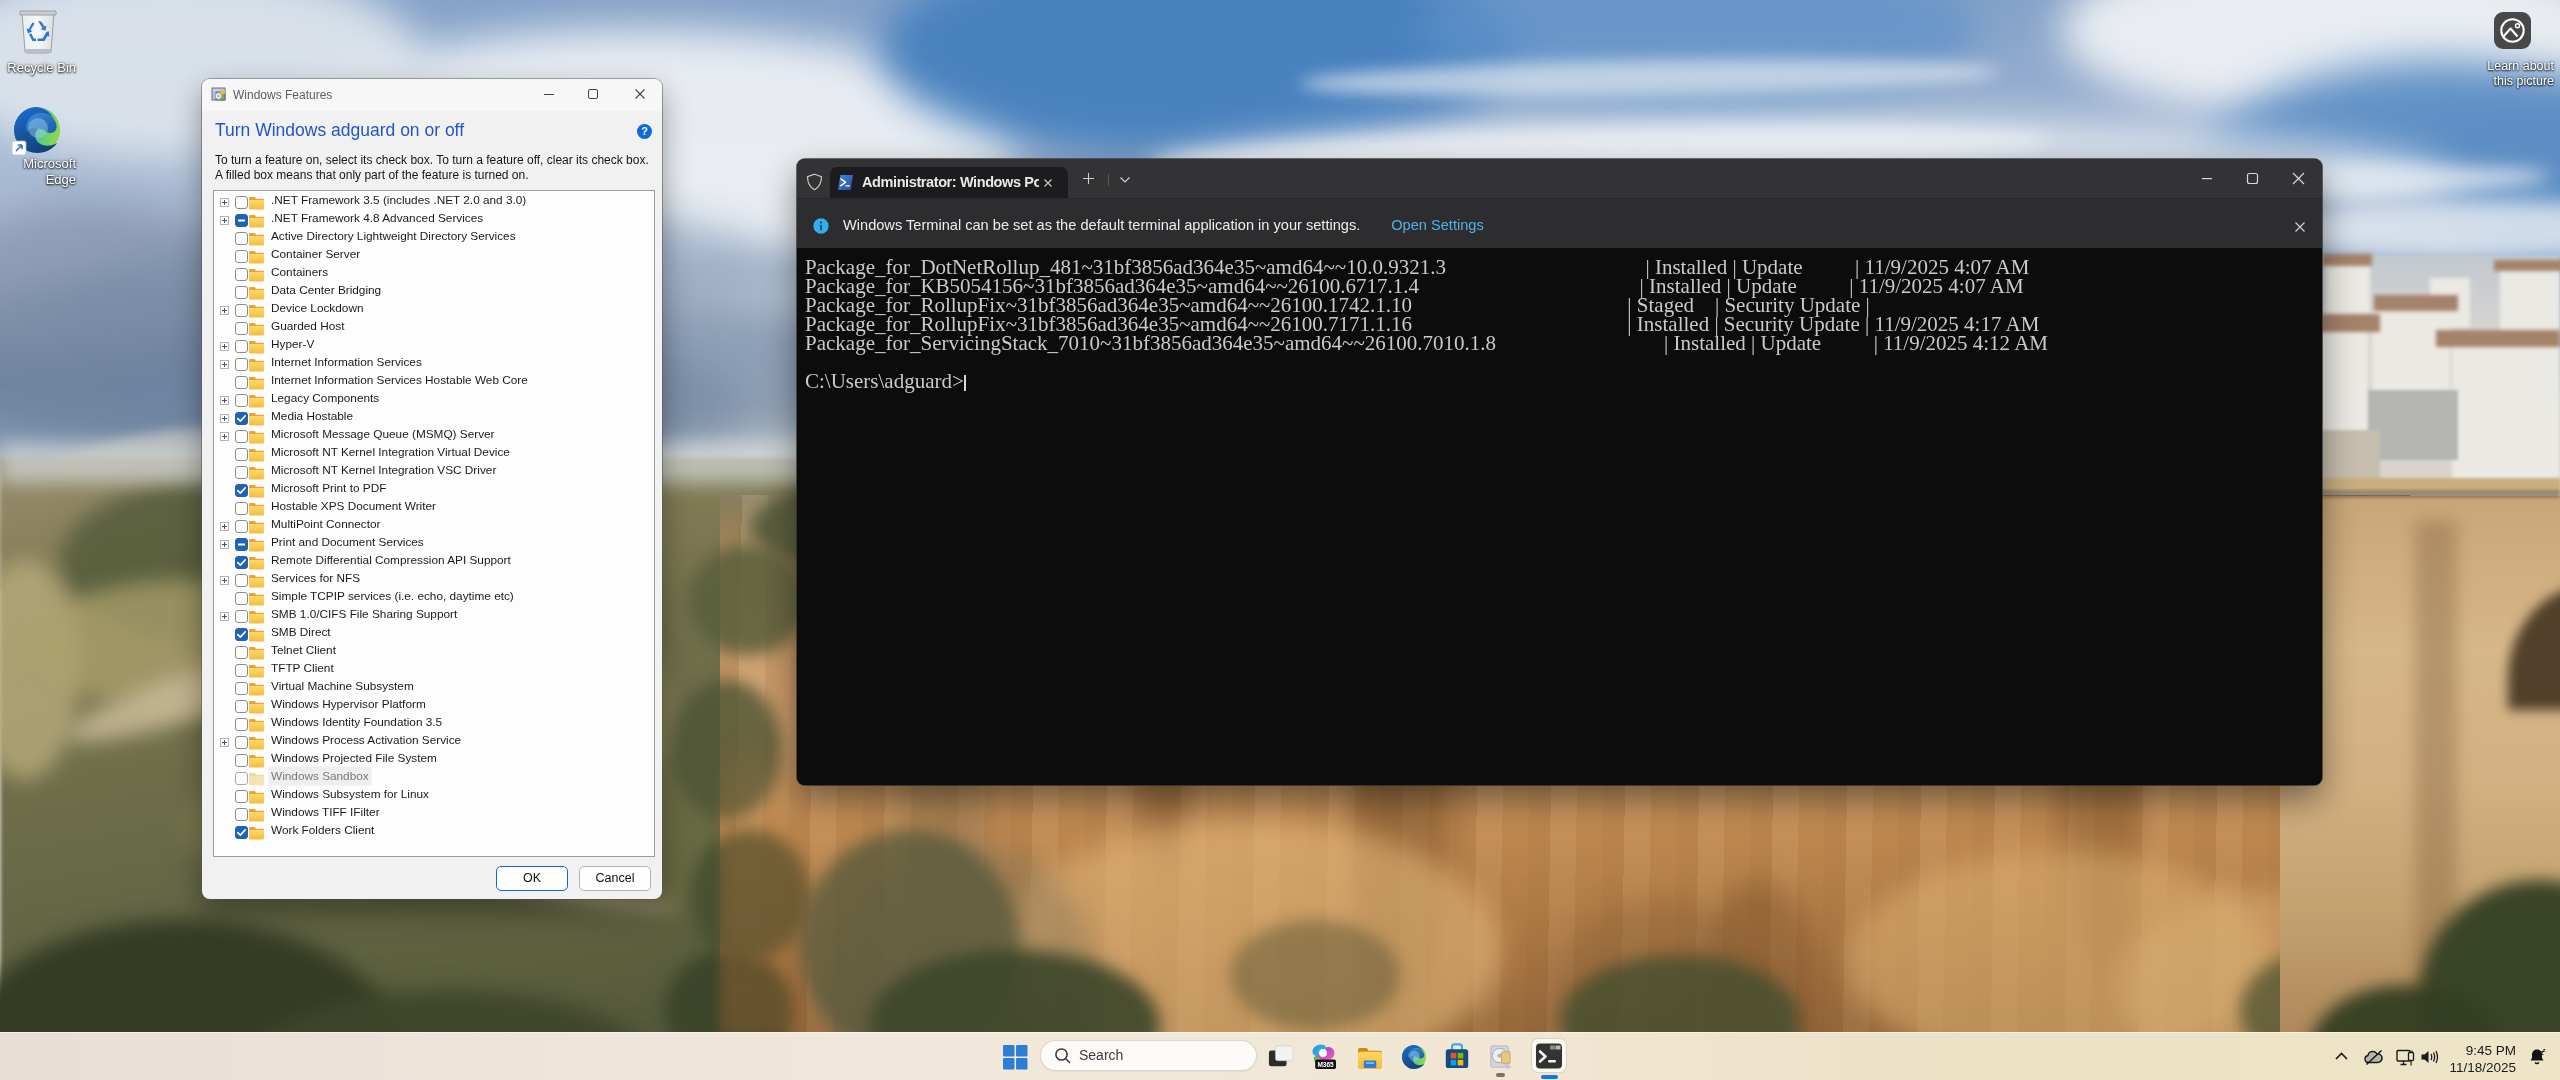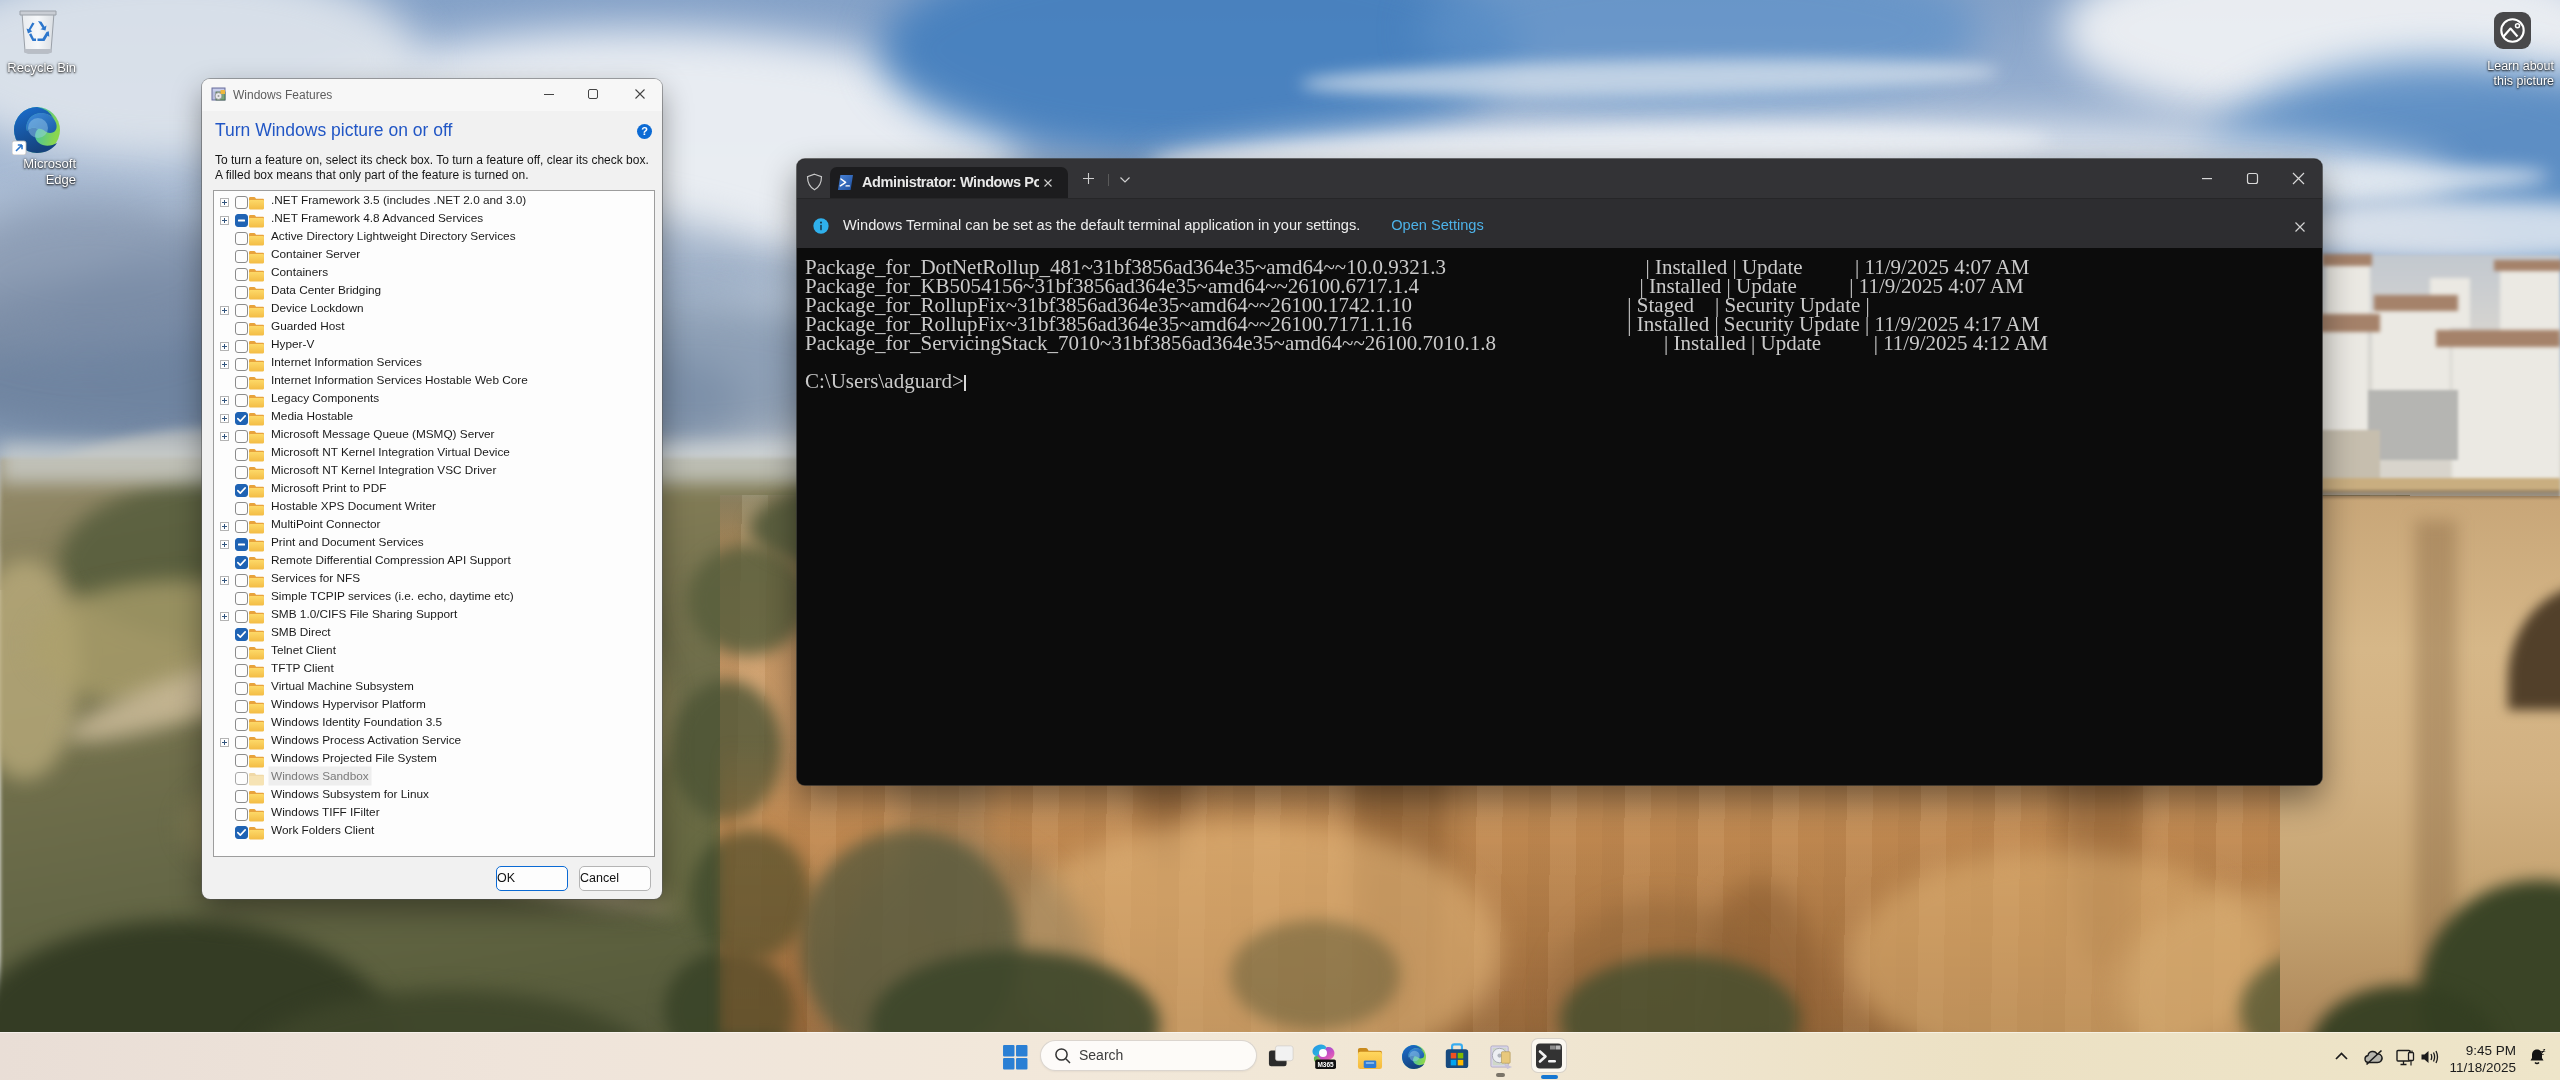--- a/index.html
+++ b/index.html
@@ -47,21 +47,21 @@
 .exp{position:absolute;left:6px;top:4.5px;width:9px;height:9px;border:1px solid #b4b4b4;background:#fff}
 .eh{position:absolute;left:1px;top:3px;width:5px;height:1px;background:#33567e}
 .ev{position:absolute;left:3px;top:1px;width:1px;height:5px;background:#33567e}
 .cb{position:absolute;left:21px;top:2.5px;width:13px;height:13px;border:1px solid #8b8b8b;border-radius:3px;background:#fdfdfd}
 .cb.on{border-color:#1f63b4;background:#1f63b4}
 .cb.on svg{position:absolute;left:-1px;top:-1px}
 .cb.dis{border-color:#a8a8a8}
 .fld{position:absolute;left:34px;top:2px}
 .lbl{position:absolute;left:57px;top:-1px;font-size:11.8px;color:#1a1a1a;white-space:nowrap}
 .lbl.dis2{color:#7a7a7a;background:#eeeeee;box-shadow:0 0 0 2.5px #eeeeee}
-.btn{position:absolute;top:787px;width:72px;height:25px;border-radius:5px;background:#fdfdfd;border:1px solid #b4b4b4;font-size:12.5px;line-height:23px;color:#111}
+.btn{position:absolute;top:787px;width:72px;height:25px;border-radius:5px;background:#fdfdfd;border:1px solid #b4b4b4;font-size:12.5px;text-align:center;line-height:23px;color:#111}
 
 #term{position:absolute;left:797px;top:159px;width:1525px;height:626px;border-radius:8px;background:#0c0c0c;
 box-shadow:0 14px 34px rgba(0,0,0,.45),0 0 0 1px rgba(60,60,60,.7);overflow:hidden}
 #ttitle{position:absolute;left:0;top:0;width:100%;height:39px;background:#333336}
 #tinfo{position:absolute;left:0;top:39px;width:100%;height:50px;background:#2d2d30;border-top:1px solid #262628}
 #tab{position:absolute;left:33px;top:8px;width:238px;height:31px;background:#1c1c1e;border-radius:7px 7px 0 0}
 #tab .ttxt{position:absolute;left:32px;top:7px;font-size:14.5px;letter-spacing:-0.4px;font-weight:600;color:#e8e8e8;white-space:nowrap;width:177px;overflow:hidden}
 #tinfo .itxt{position:absolute;left:46px;top:18px;font-size:14.6px;color:#ededed}
 #tinfo .set{color:#4db2e8;margin-left:31px}
 .wbtn{position:absolute}
@@ -231,21 +231,21 @@
     <svg class="capbtn" style="left:324px;top:0" width="46" height="31">
         <rect x="18" y="15" width="10" height="1" fill="#444"></rect>
       </svg>
     <svg class="capbtn" style="left:368px;top:0" width="46" height="31">
         <rect x="18.5" y="10.5" width="9" height="9" rx="1.5" fill="none" stroke="#444" stroke-width="1"></rect>
       </svg>
     <svg class="capbtn" style="left:415px;top:0" width="46" height="31">
         <path d="M18.5 10.5 L27.5 19.5 M27.5 10.5 L18.5 19.5" stroke="#444" stroke-width="1.1"></path>
       </svg>
   </div>
-  <div id="dlg-head">Turn Windows picture on or off</div>
+  <div id="dlg-head">Turn Windows adguard on or off</div>
   <div id="helpc">?</div>
   <div id="dlg-desc">To turn a feature on, select its check box. To turn a feature off, clear its check box.<br>A filled box means that only part of the feature is turned on.</div>
   <div id="listbox">
     <svg width="0" height="0">
         <defs>
           <linearGradient id="fg" x1="0" y1="0" x2="0" y2="1">
             <stop offset="0" stop-color="#fdd968"></stop>
             <stop offset="1" stop-color="#f3bc45"></stop>
           </linearGradient>
         </defs>

